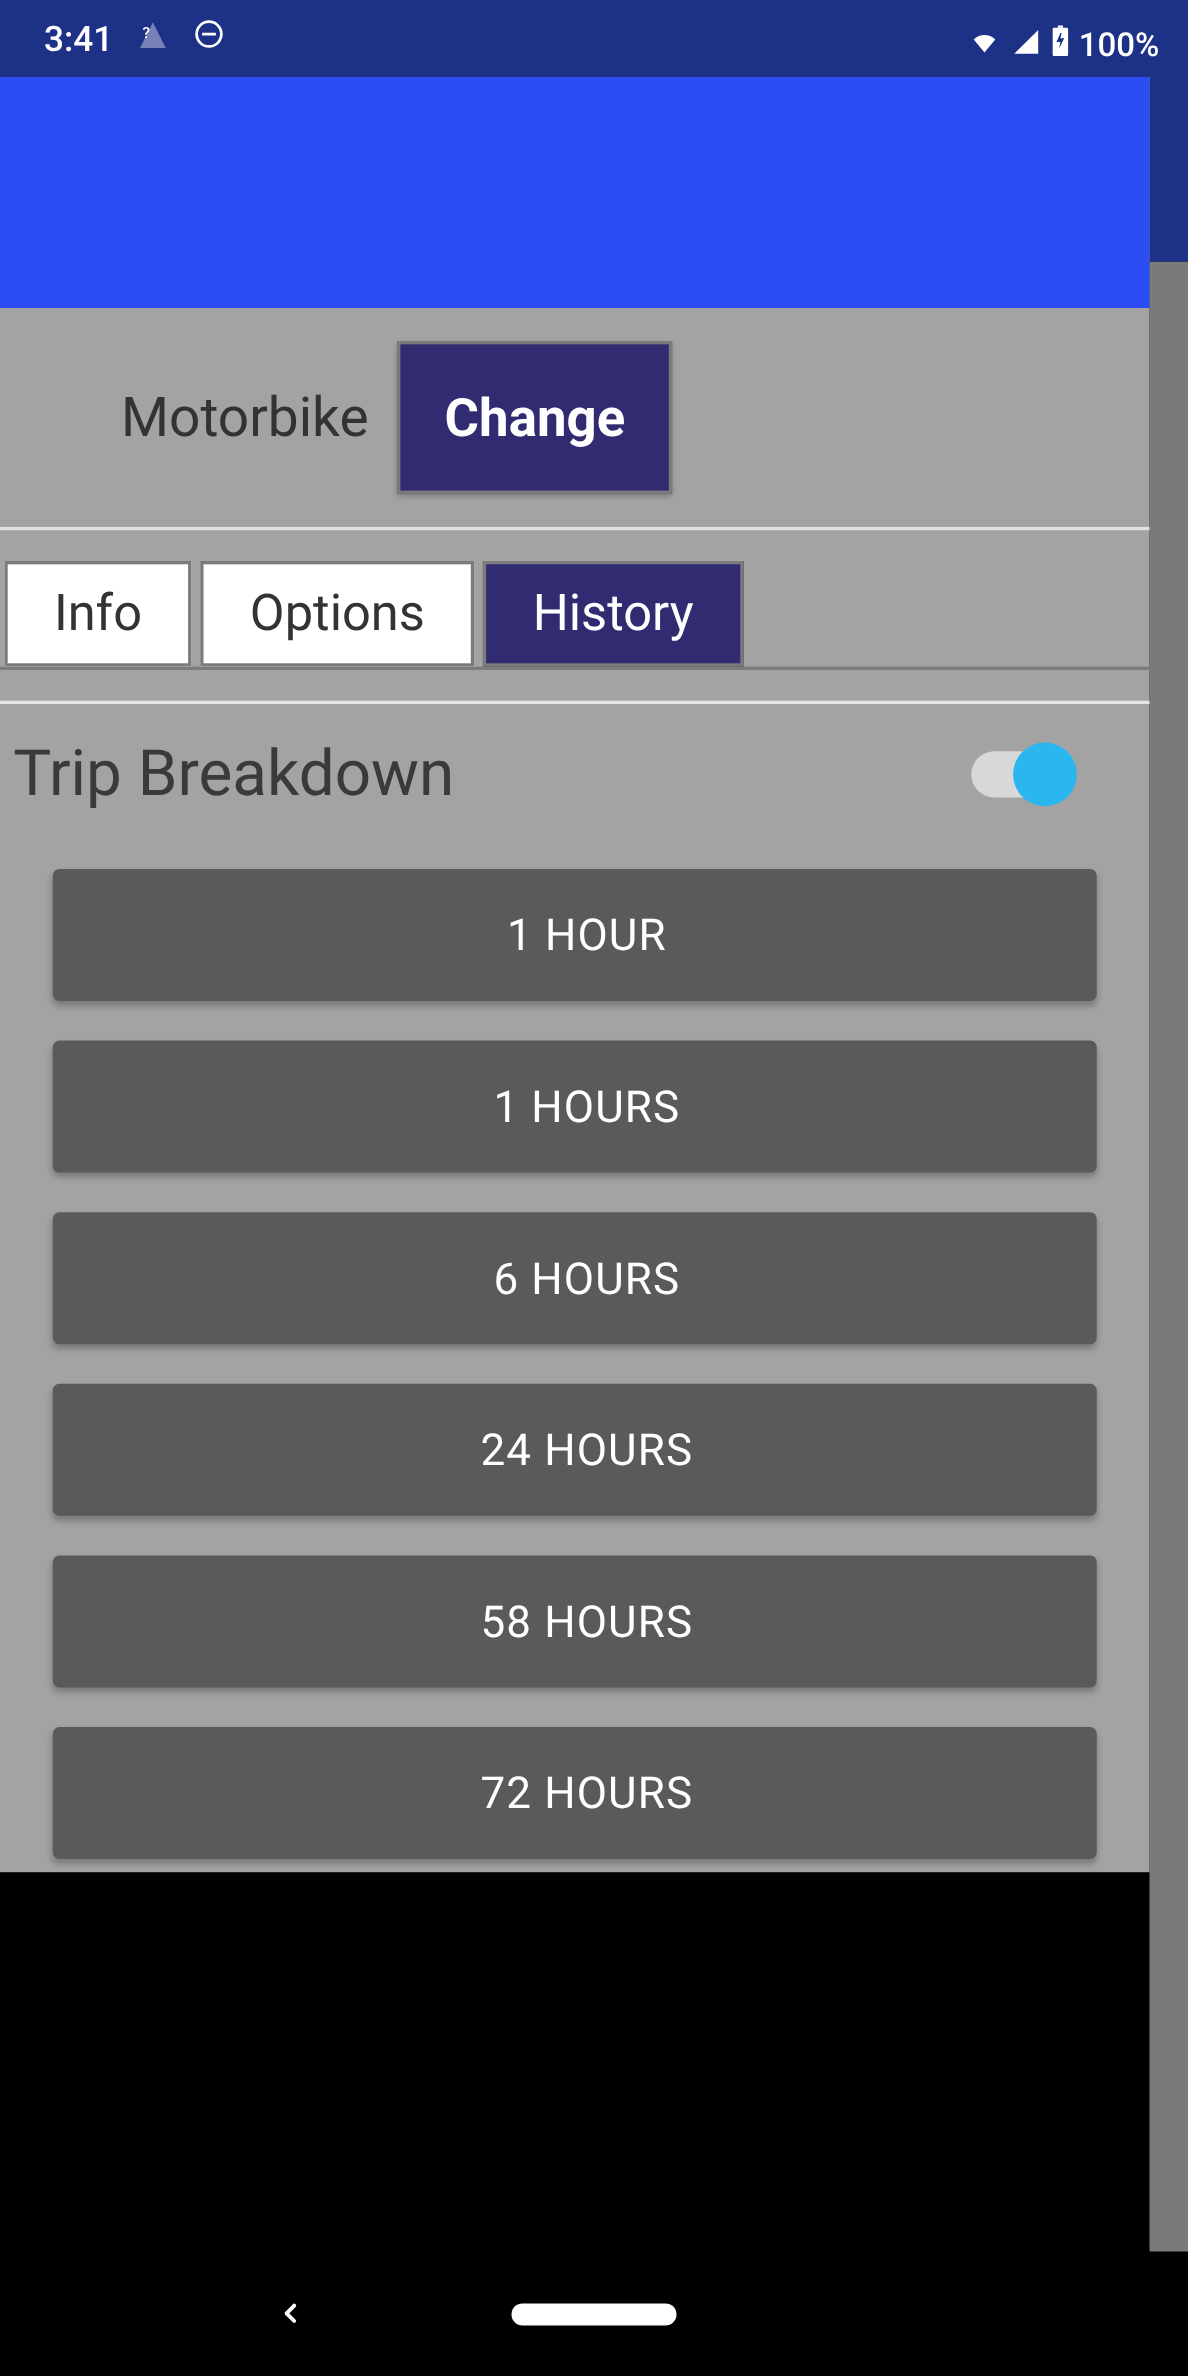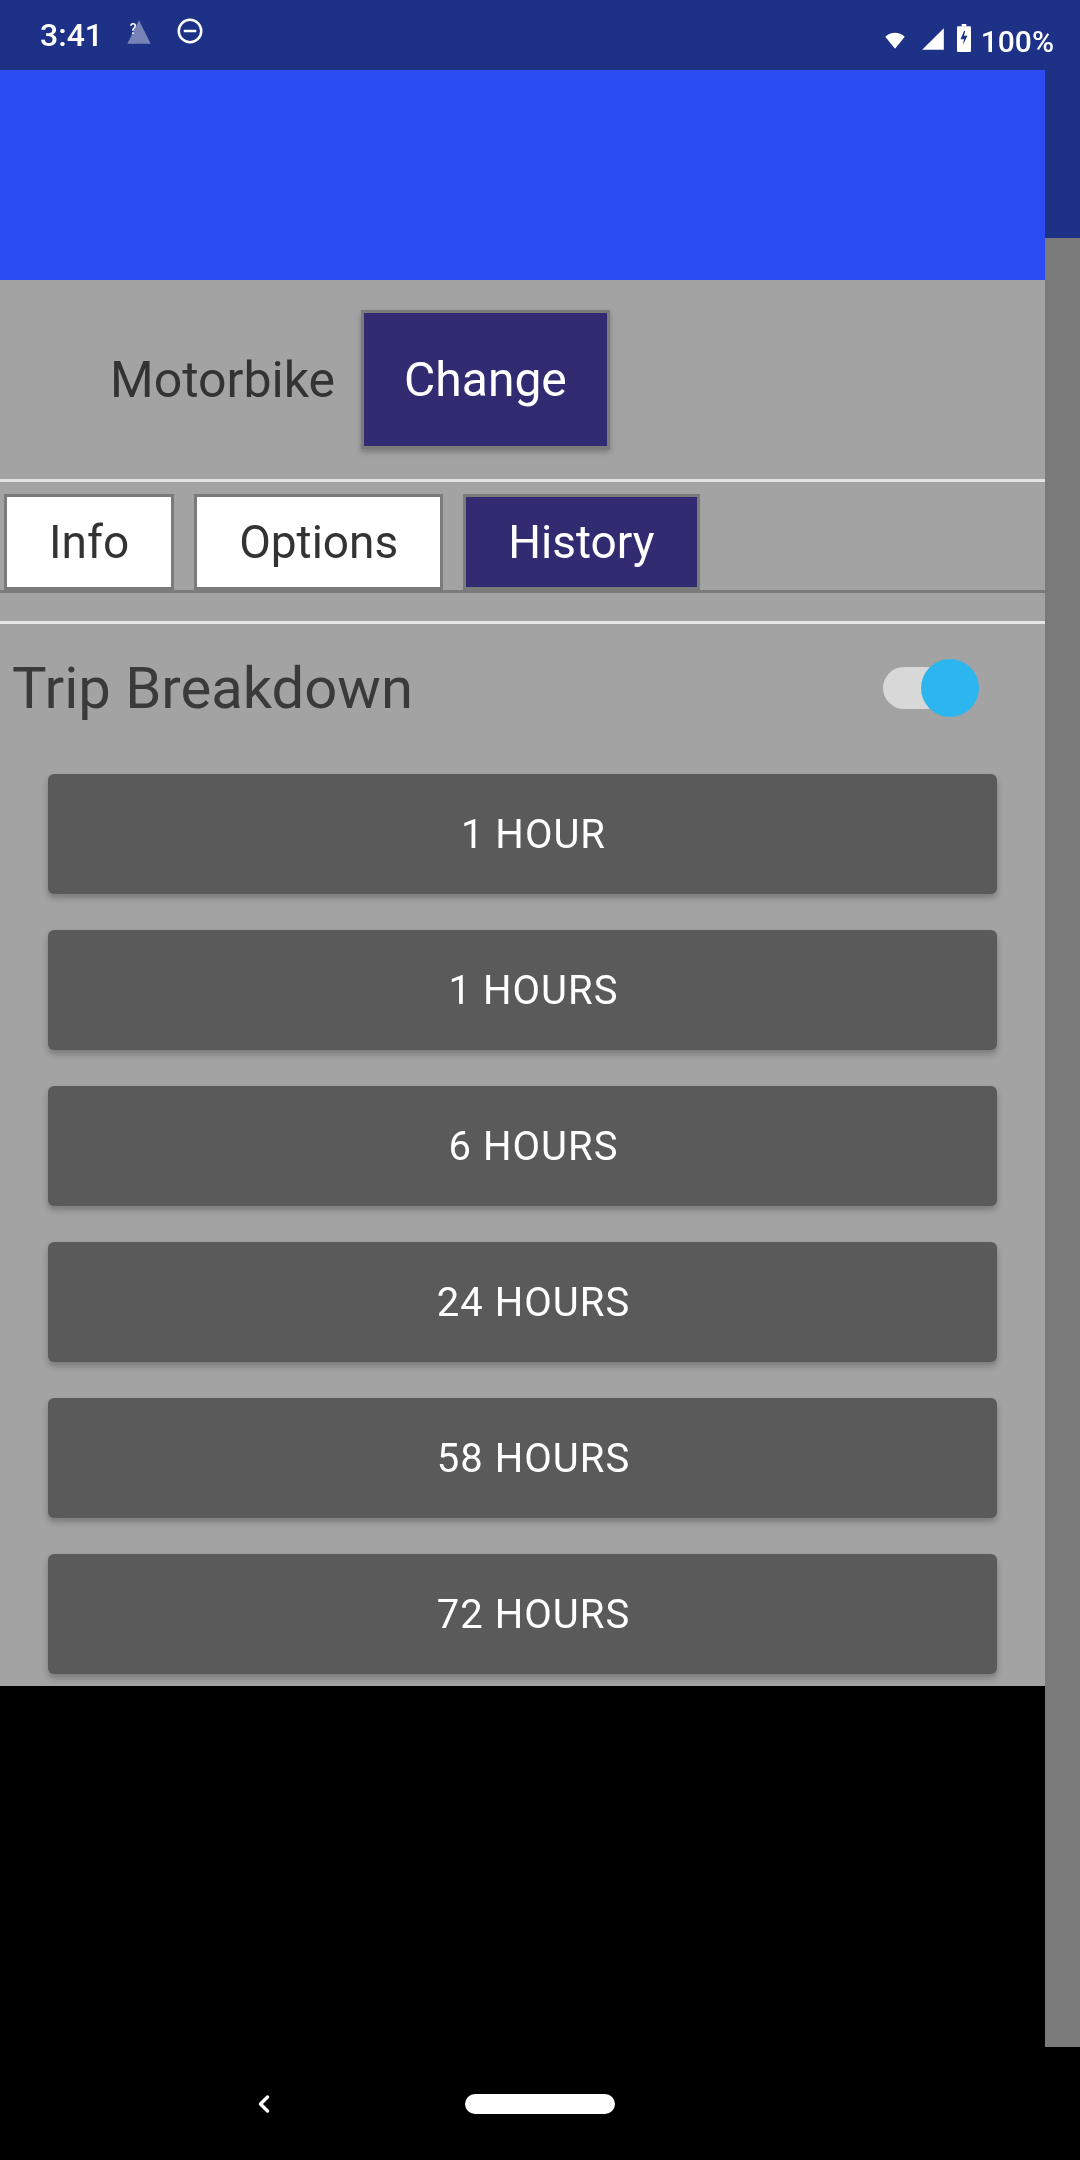--- a/index.html
+++ b/index.html
@@ -22,26 +22,27 @@
   .right-strip { position: absolute; top: 70px; left: 1045px; width: 35px; height: 168px; background: #1d3186; }
   .right-scrim { position: absolute; top: 238px; left: 1045px; width: 35px; bottom: 113px; background: #7a7a7a; }
 
   .vehicle-row {
     display: flex; align-items: center; gap: 26px; padding: 30px 0 30px 110px;
     border-bottom: 3px solid #e3e3e3;
   }
   .vehicle-label { font-size: 50px; color: #333; }
   .change-btn {
     background: #312b72; color: #fff; font-size: 48px; padding: 38px 40px;
-    border: 3px solid #7b7b7b; box-shadow: 0 3px 5px rgba(0,0,0,.25);
+    border: 3px solid #7b7b7b; box-shadow: 0 3px 5px rgba(0,0,0,.25); font-weight: bold;
   }
 
   .tabs-row {
-    display: flex; gap: 20px; padding: 12px 0 0 4px;
+    display: flex; gap: 8px; padding: 12px 0 0 4px;
     border-bottom: 3px solid #7b7b7b;
+    margin-top: 16px;
   }
   .tab-btn {
     border: 3px solid #7b7b7b; background: #fff; color: #333; font-size: 46px;
     padding: 22px 42px; line-height: 1;
   }
   .tab-btn.active { background: #312b72; color: #fff; }
 
   .divider-light { height: 3px; background: #e6e6e6; margin-top: 28px; }
 
   .section-row { display: flex; align-items: center; justify-content: space-between; padding: 30px 72px 10px 12px; }

